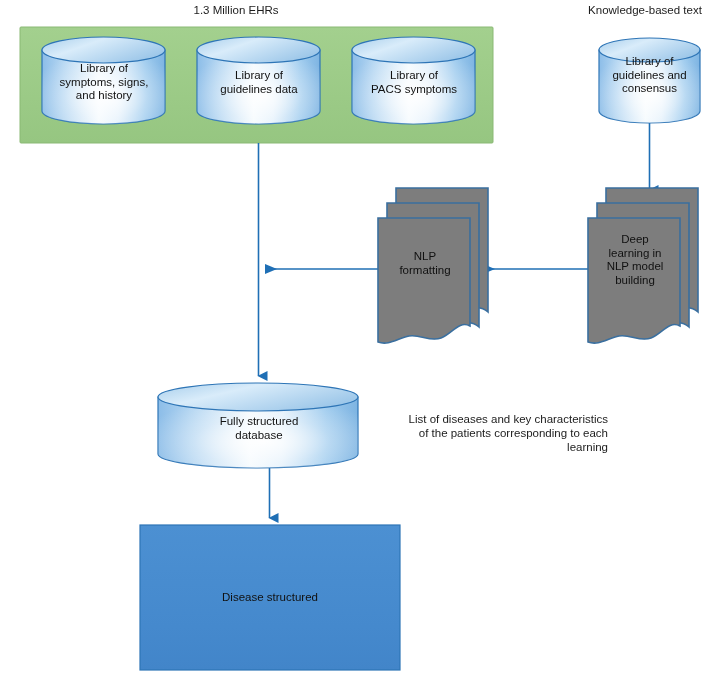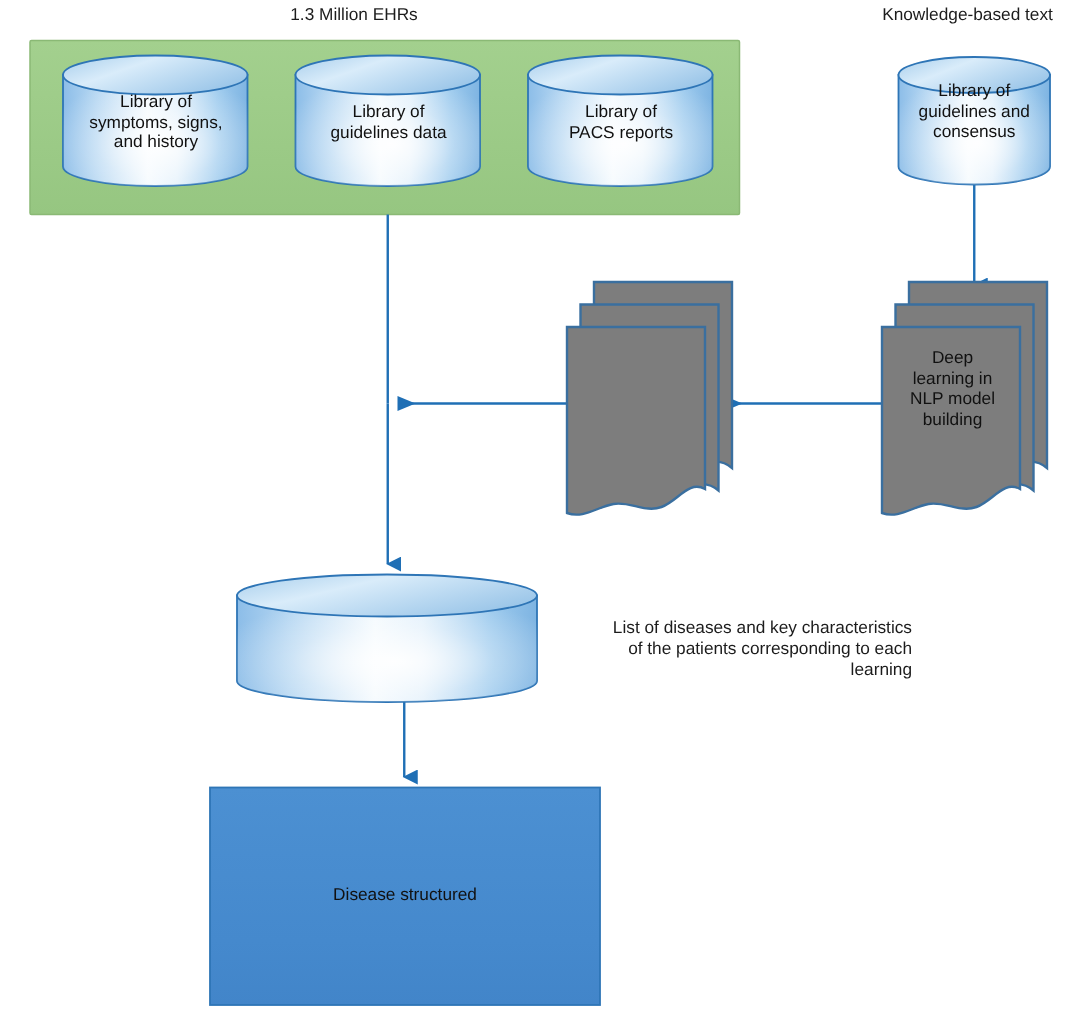--- a/index.html
+++ b/index.html
@@ -186,37 +186,45 @@
     <div>and history</div>
   </div>
 
   <div class="node-label" id="lbl-cyl-lab">
     <div>Library of</div>
     <div>guidelines data</div>
   </div>
 
   <div class="node-label" id="lbl-cyl-pacs">
     <div>Library of</div>
-    <div>PACS reports</div>
+    <div>PACS symptoms</div>
   </div>
 
   <div class="node-label" id="lbl-cyl-guide">
     <div>Library of</div>
     <div>guidelines and</div>
     <div>consensus</div>
   </div>
 
+  <div class="node-label onGray" id="lbl-doc-nlp">
+    <div>NLP</div>
+    <div>formatting</div>
+  </div>
 
   <div class="node-label onGray" id="lbl-doc-dl">
     <div>Deep</div>
     <div>learning in</div>
     <div>NLP model</div>
     <div>building</div>
   </div>
 
+  <div class="node-label" id="lbl-cyl-db">
+    <div>Fully structured</div>
+    <div>database</div>
+  </div>
 
   <div class="node-label" id="lbl-rect-classifier">Disease structured</div>
 
   <div class="free-text" id="txt-list-diseases">
     <div>List of diseases and key characteristics</div>
     <div>of the patients corresponding to each</div>
     <div>learning</div>
   </div>
 
 </div>

